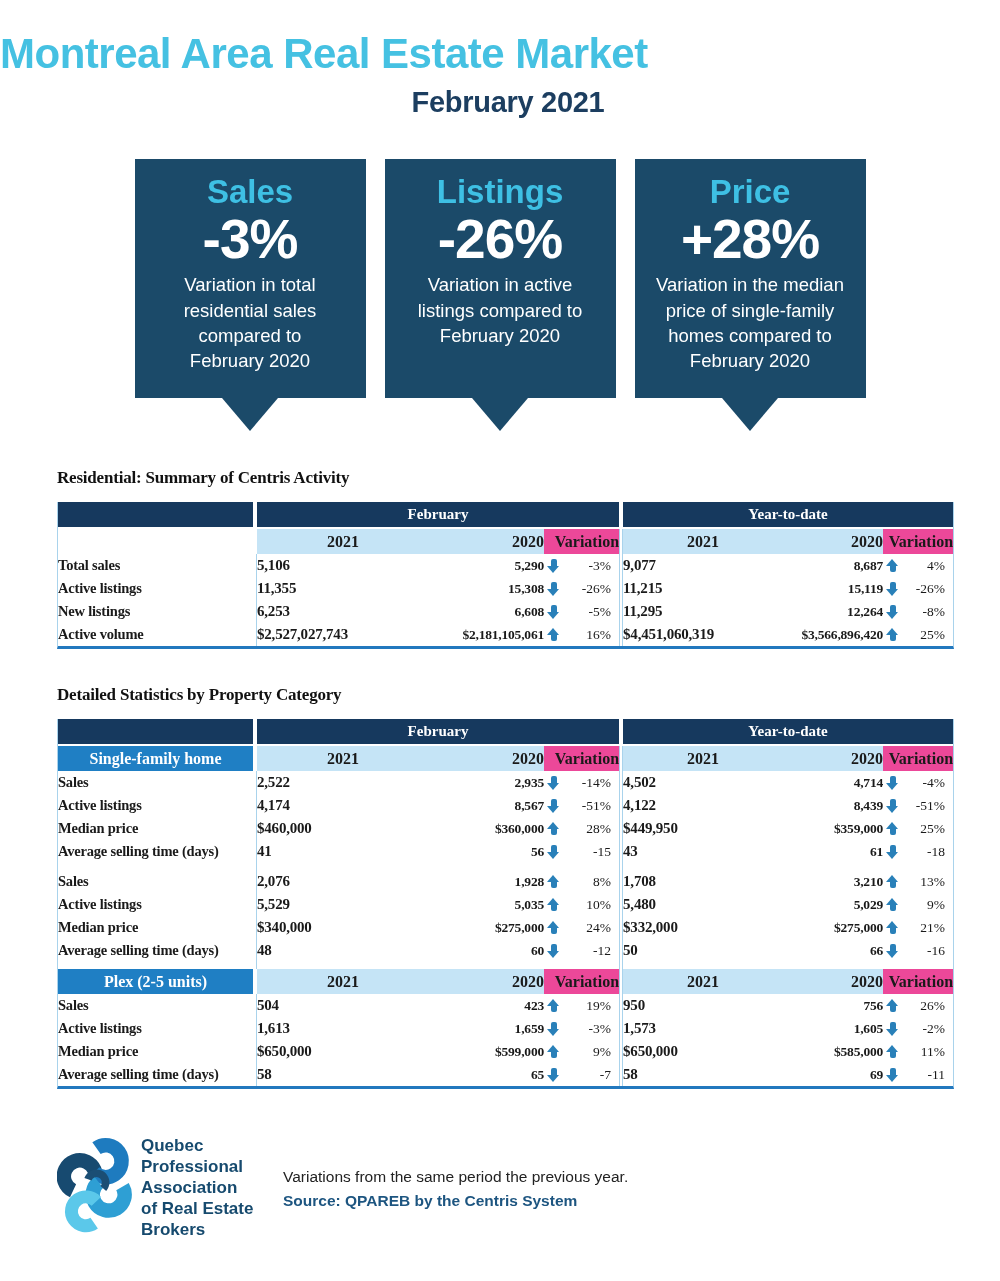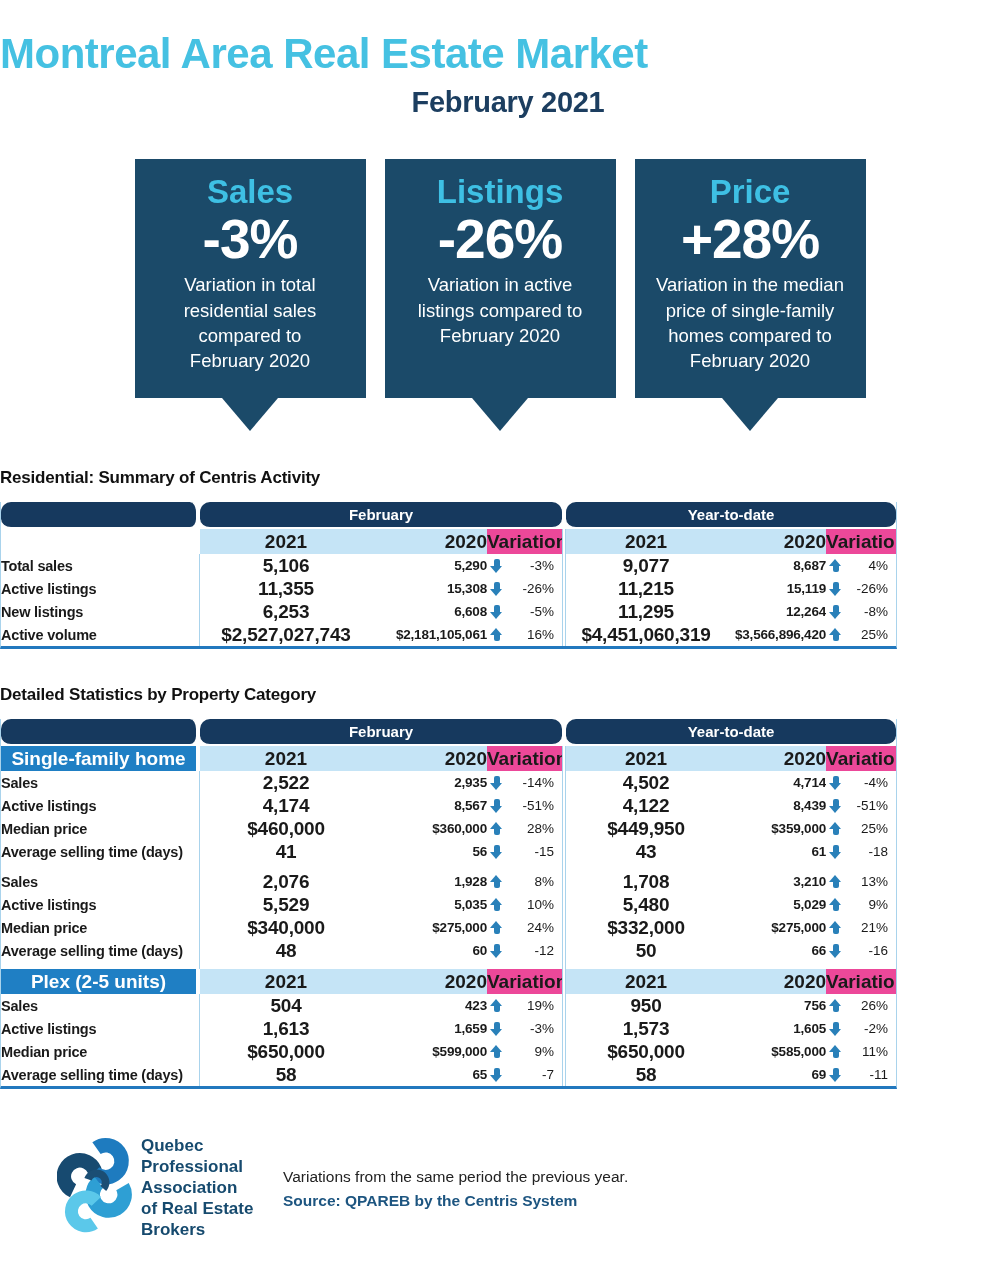--- a/index.html
+++ b/index.html
@@ -26,50 +26,50 @@
   }
   .callout-heading { margin:0; font-size:33px; font-weight:bold; color:#3EC0E4; line-height:1.1; }
   .callout-value { font-size:55px; font-weight:bold; line-height:1.02; margin-top:1px; letter-spacing:-1px; }
   .callout-desc { font-size:18.5px; line-height:1.37; margin-top:5px; white-space:pre-line; }
   .callout-tail {
     margin:0 auto; width:0; height:0;
     border-left:28px solid transparent; border-right:28px solid transparent;
     border-top:33px solid #1B4A69;
   }
   
-  .tbl-section { width:807px; }
+  .tbl-section { margin-left:57px; width:807px;font-family:Liberation Serif, serif; }
   .sec1 { margin-top:37px; }
   .sec2 { margin-top:36px; }
   .tbl-title { margin:0 0 14px 0; font-size:17px; font-weight:bold; color:#111; letter-spacing:-0.2px; }
   table.stat-table {
     width:895px; border-collapse:separate; border-spacing:0; table-layout:fixed;
     border-left:1.5px solid #A9D3EC; border-right:1.5px solid #A9D3EC;
     border-bottom:3px solid #2278BE;
   }
   table.stat-table td { padding:0; overflow:hidden; }
   
   col.c-lbl{width:199px;} col.c-y1{width:172px;} col.c-y2{width:115px;} col.c-var{width:75px;}
   col.c-gap{width:4px;}  col.c-y1b{width:160px;} col.c-y2b{width:100px;} col.c-varb{width:70px;}
   
-  tr.band td { height:27px; border-bottom:2px solid #fff;border-radius:10px; }
+  tr.band td { height:27px; border-bottom:2px solid #fff; }
   td.band-lbl { background:#16395E; border-right:4px solid #fff; }
   td.band-cell { background:#16395E; color:#fff; font-weight:bold; font-size:15px; text-align:center; }
   td.band-gap { background:#fff; }
   
-  tr.years td { height:25px; font-weight:bold; font-size:19px; }
+  tr.years td { height:25px; font-weight:bold; font-size:16px; }
   td.y1 { background:#C5E4F6; text-align:center; }
   td.y2 { background:#C5E4F6; text-align:right; padding-right:5px; }
   td.yv { background:#ec4899; text-align:right; padding-right:4px; font-size:14px; }
   td.yr-lbl { background:#fff; }
   td.cat { background:#1F7FC4; color:#fff; text-align:center; font-size:14.5px; border-right:4px solid #fff; }
   
   tr.data td { height:23px; background:#fff; }
   td.lbl { font-weight:bold; font-size:14.5px; text-align:left; padding-left:3px;
            border-right:1.5px solid #A9D3EC; letter-spacing:-0.2px; }
-  td.n1 { font-weight:bold; font-size:19px; text-align:center; letter-spacing:-0.2px; }
+  td.n1 { font-weight:bold; font-size:15px; text-align:left; letter-spacing:-0.2px; }
   td.n2 { font-weight:bold; font-size:13.5px; text-align:right; padding-right:5px; letter-spacing:-0.2px; }
   td.gapc { background:#fff; border-left:1.5px solid #A9D3EC; border-right:1.5px solid #A9D3EC; }
   .vwrap { display:flex; align-items:center; justify-content:space-between; padding:0 8px 0 3px; }
   .vv { font-size:13.5px; color:#1a1a1a; }
   
   tr.secgap td { height:7px; background:#fff; }
   tr.secgap td.lbl { border-right:1.5px solid #A9D3EC; }
   
   .up,.down { display:inline-block; width:13px; height:14px; position:relative; flex:0 0 13px; }
   .up::before { content:""; position:absolute; left:0; top:0;

